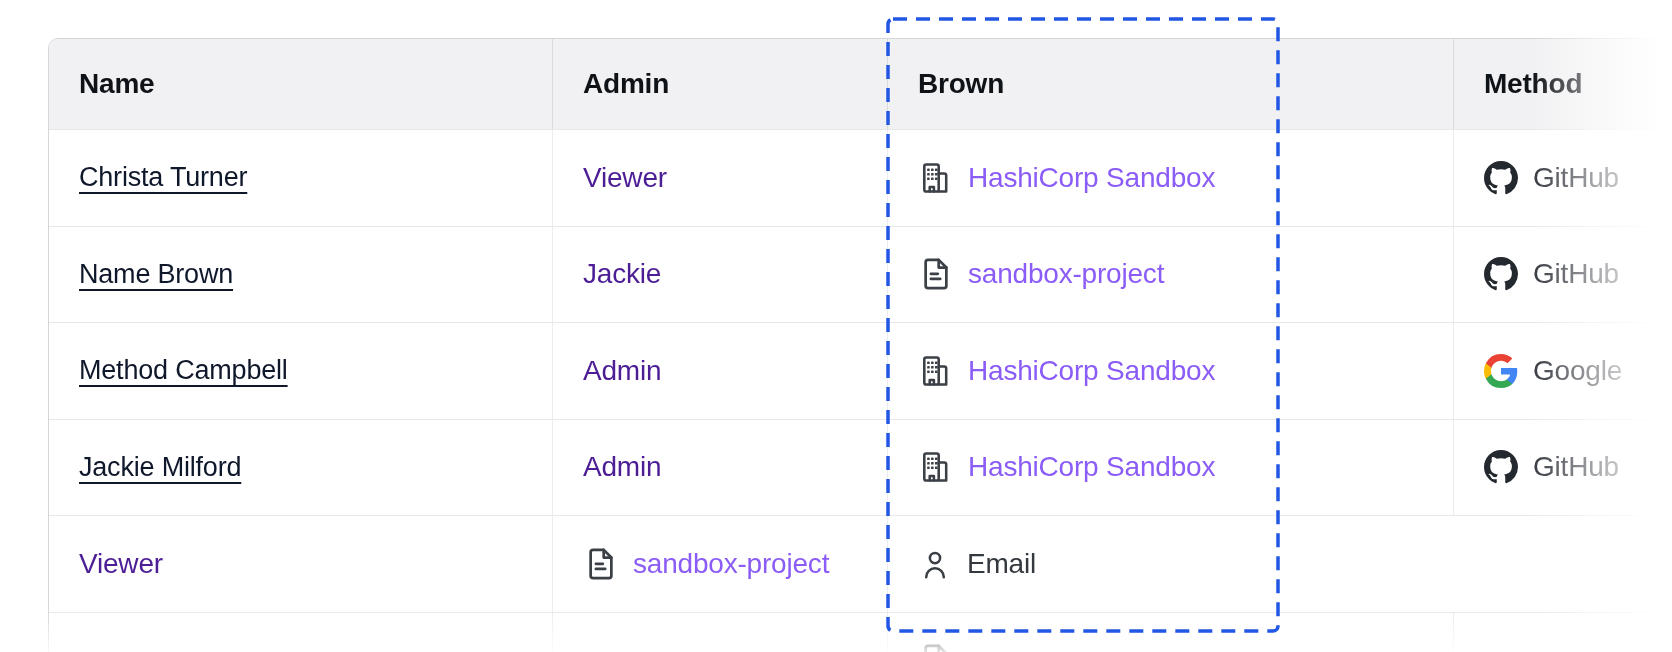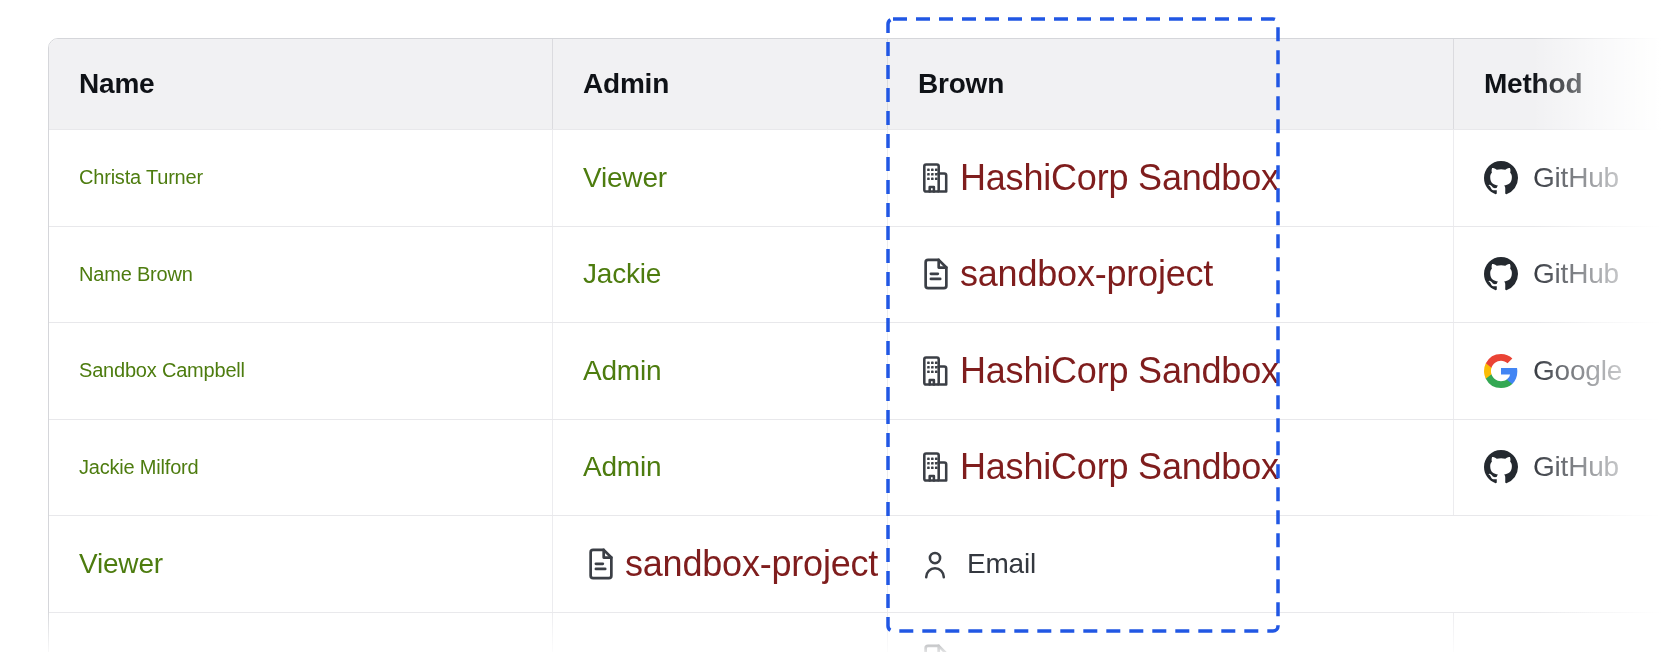--- a/index.html
+++ b/index.html
@@ -44,28 +44,29 @@
   }
   .tr.head .cell { border-right-color: #dbdbdf; }
   .cell:last-child { border-right: none; }
 
   .th {
     font-weight: 700;
     font-size: 28px;
     color: #0f1217;
   }
   .name-link {
-    font-size: 20px;
-    color: #4d7c0f;
+    font-size: 27px;
+    color: #0f172a;
+    text-decoration: underline;
     text-decoration-thickness: 2px;
     text-underline-offset: 6px;
     cursor: pointer;
   }
-  .muted-text { font-size: 28px; color: #4d7c0f; }
-  .scope-text { font-size: 36px; color: #7f1d1d; margin-left: 6px; }
+  .muted-text { font-size: 28px; color: #4c1d95; }
+  .scope-text { font-size: 28px; color: #8b5cf6; margin-left: 14px; }
   .method-text { font-size: 28px; color: #34383f; margin-left: 15px; }
 
   .icon-slot { display: inline-flex; align-items: center; justify-content: center; flex: none; }
   .icon-slot svg { display: block; }
 
   
   .fade-right {
     position: absolute;
     top: 0; right: 0;
     width: 140px; height: 652px;
@@ -162,21 +163,21 @@
   <svg width="34" height="34" viewBox="0 0 16 16" fill="#24292f">
     <path d="M8 0C3.58 0 0 3.58 0 8c0 3.54 2.29 6.53 5.47 7.59.4.07.55-.17.55-.38 0-.19-.01-.82-.01-1.49-2.01.37-2.53-.49-2.69-.94-.09-.23-.48-.94-.82-1.13-.28-.15-.68-.52-.01-.53.63-.01 1.08.58 1.23.82.72 1.21 1.87.87 2.33.66.07-.52.28-.87.51-1.07-1.78-.2-3.64-.89-3.64-3.95 0-.87.31-1.59.82-2.15-.08-.2-.36-1.02.08-2.12 0 0 .67-.21 2.2.82.64-.18 1.32-.27 2-.27s1.36.09 2 .27c1.53-1.04 2.2-.82 2.2-.82.44 1.1.16 1.92.08 2.12.51.56.82 1.27.82 2.15 0 3.07-1.87 3.75-3.65 3.95.29.25.54.73.54 1.48 0 1.07-.01 1.93-.01 2.2 0 .21.15.46.55.38A8.01 8.01 0 0 0 16 8c0-4.42-3.58-8-8-8z"></path>
   </svg>
 </span>
       <span class="method-text">GitHub</span>
     </div>
   </div>
 
   <div class="tr body-row">
     <div class="cell">
-        <a class="name-link">Sandbox Campbell</a>
+        <a class="name-link">Method Campbell</a>
       </div>
     <div class="cell">
         <span class="muted-text">Admin</span>
       </div>
     <div class="cell">
       <span class="icon-slot">
   <svg width="36" height="36" viewBox="0 0 24 24" fill="none" stroke="#3b3f46" stroke-width="1.7" stroke-linecap="round" stroke-linejoin="round">
     <rect x="4.2" y="3" width="9.6" height="18" rx="1.2"></rect>
     <path d="M13.8 9h3.7a1.3 1.3 0 0 1 1.3 1.3V21h-5"></path>
     <path d="M7.8 21v-3h2.8v3"></path>

